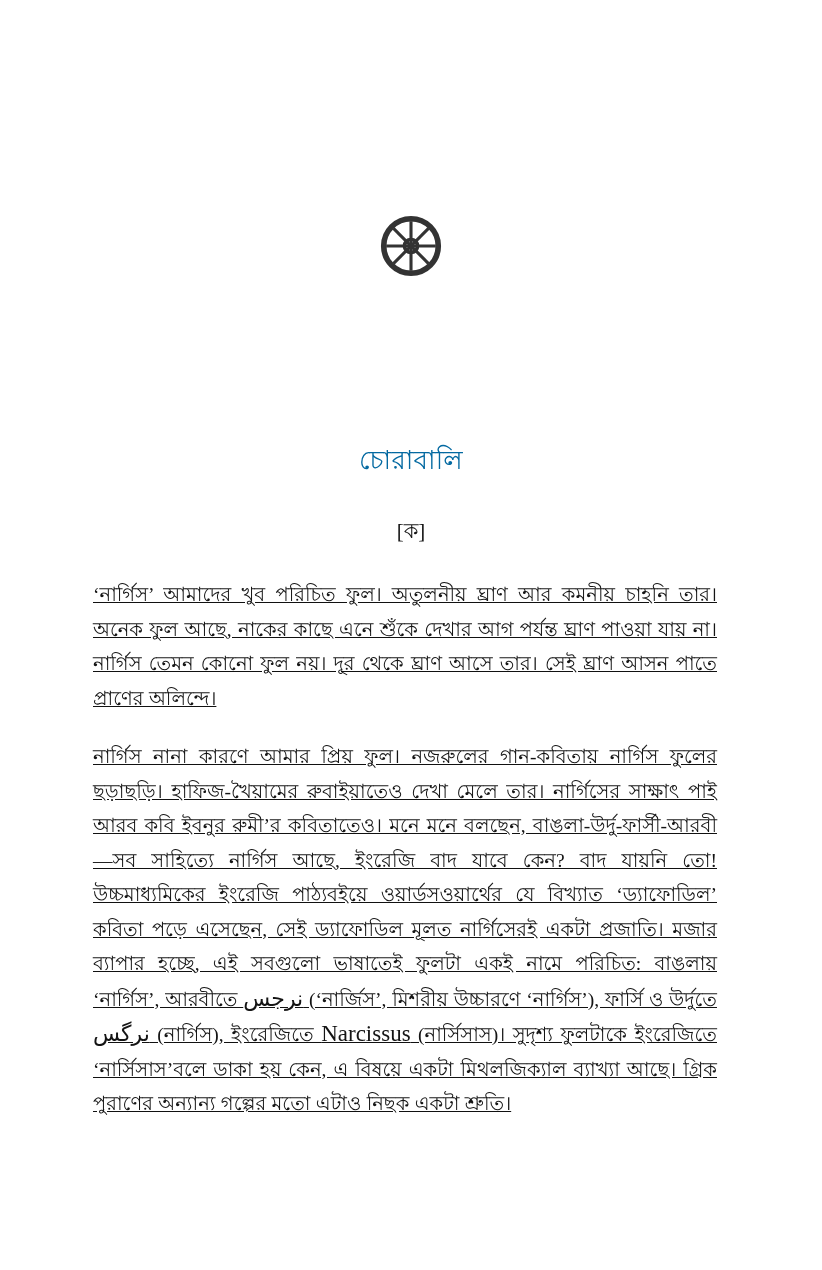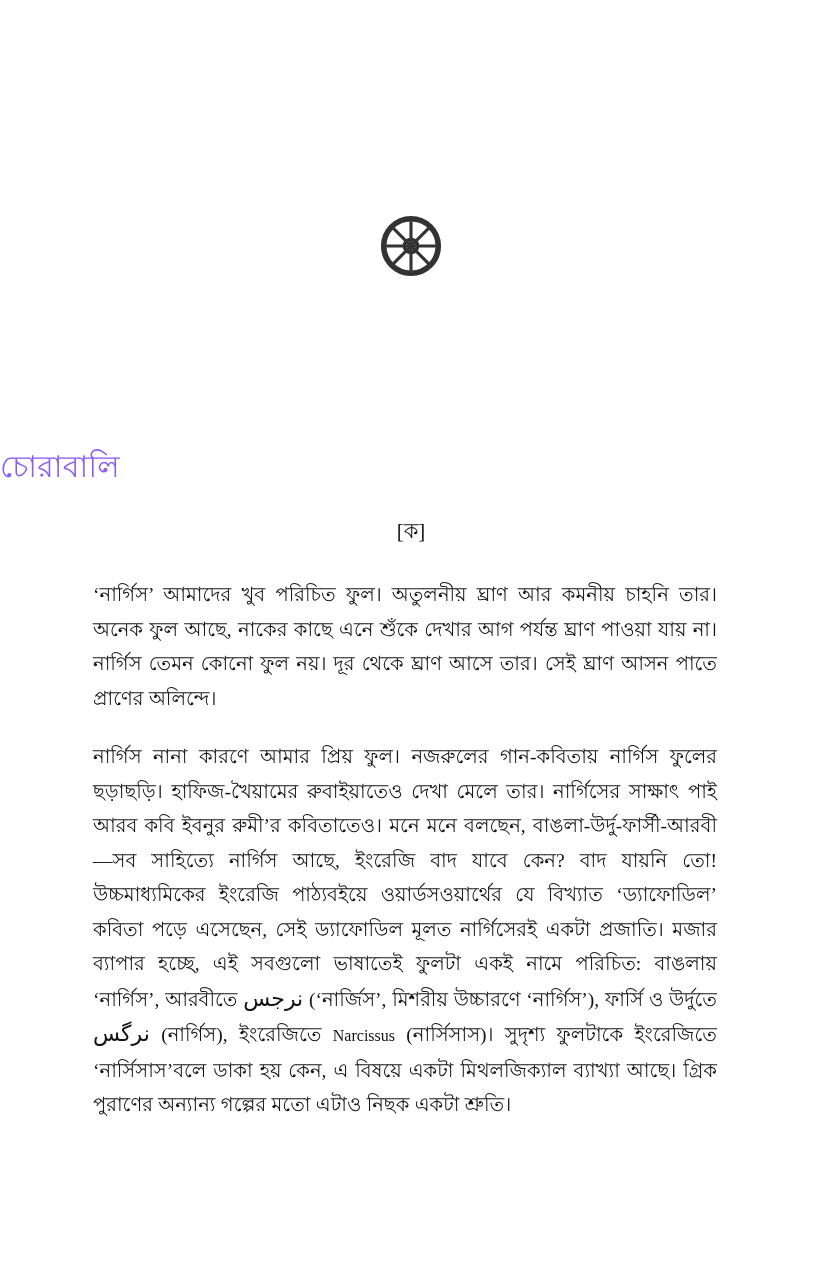--- a/index.html
+++ b/index.html
@@ -39,46 +39,47 @@
     width: 62px;
     height: 62px;
   }
 
   
   .chapter-title {
     position: absolute;
     top: 428px;
     left: 0;
     right: 0;
-    text-align: left;
-    font-size: 30px;
+    text-align: center;
+    font-size: 26px;
     line-height: 1.25;
     font-weight: 400;
     letter-spacing: 0.3px;
-    color: #8b5cf6;
+    color: #0369a1;
   }
 
   
   .section-marker {
     position: absolute;
     top: 518px;
     left: 0;
     right: 0;
     text-align: center;
     font-size: 21px;
     line-height: 1.25;
     color: #141414;
   }
 
   
   .text-block {
     position: absolute;
     top: 578px;
     left: 93px;
     width: 624px;
+    text-decoration: underline;
   }
 
   .para {
     margin: 0 0 24px 0;
     font-size: 19.5px;
     line-height: 34.5px;
     text-align: justify;
     text-justify: inter-word;
     color: #141414;
     word-spacing: 0.5px;
@@ -94,21 +95,21 @@
 
   .rtl {
     direction: rtl;
     unicode-bidi: isolate;
     font-family: "DejaVu Sans", sans-serif;
     font-size: 22px;
   }
 
   .latin {
     font-family: "Liberation Serif", "DejaVu Serif", serif;
-    font-size: 16px;
+    font-size: 23px;
   }
 </style>
 </head>
 <body>
 
 <div class="page">
 
   <div class="ornament-wrap">
     <svg class="ornament" viewBox="0 0 100 100" aria-hidden="true">
 

